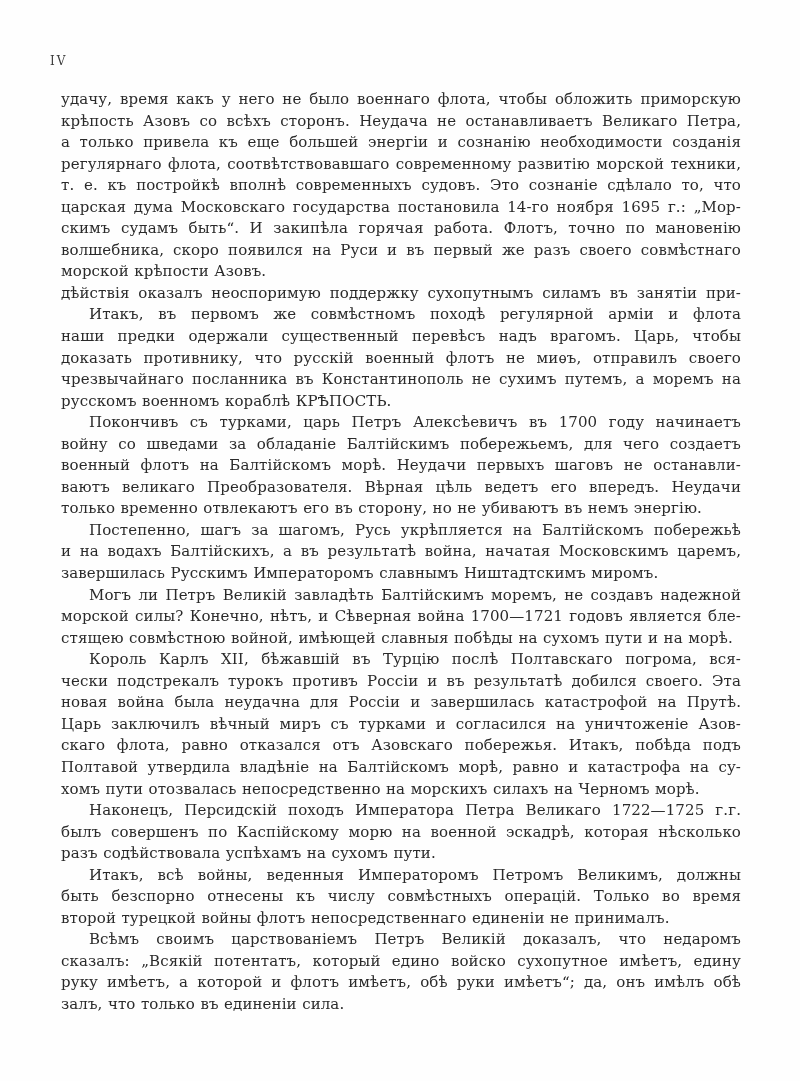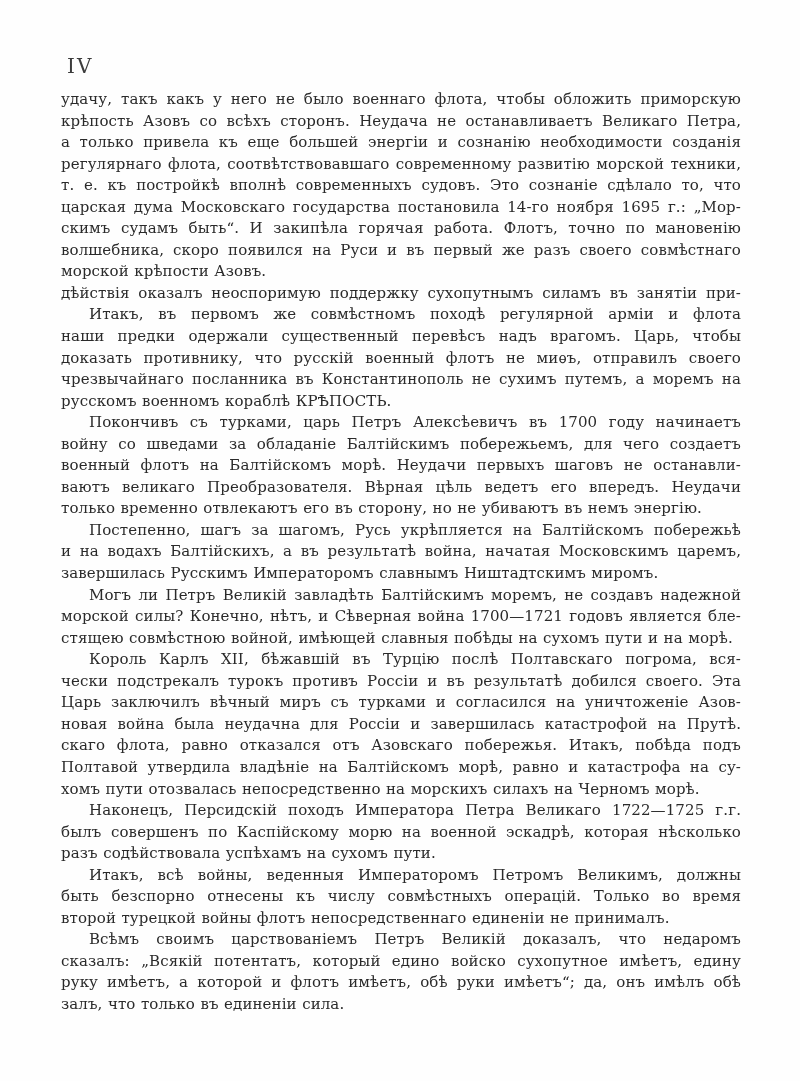--- a/index.html
+++ b/index.html
@@ -15,23 +15,23 @@
     font-family: "DejaVu Serif", serif;
     color: #2a2a2a;
   }
   .scan-page {
     position: absolute;
     inset: 0;
     background: #fefefe;
   }
   .page-number {
     position: absolute;
-    left: 67px;
+    left: 50px;
     top: 54px;
-    font-size: 20px;
+    font-size: 12px;
     letter-spacing: 2px;
     color: #3c3c3c;
   }
   .page-body {
     position: absolute;
     left: 61px;
     top: 89px;
     width: 680px;
   }
   .paragraph {
@@ -57,21 +57,21 @@
   }
 </style>
 </head>
 <body>
 
 <div class="scan-page">
   <div class="page-number">IV</div>
 
   <div class="page-body">
       <div class="paragraph">
-        <div class="line">удачу, такъ какъ у него не было  военнаго флота, чтобы обложить приморскую</div>
+        <div class="line">удачу, время какъ у него не было  военнаго флота, чтобы обложить приморскую</div>
         <div class="line">крѣпость Азовъ со всѣхъ сторонъ. Неудача не останавливаетъ Великаго Петра,</div>
         <div class="line">а только привела къ еще большей энергіи и сознанію необходимости созданія</div>
         <div class="line">регулярнаго флота, соотвѣтствовавшаго современному развитію морской техники,</div>
         <div class="line">т. е. къ постройкѣ вполнѣ современныхъ судовъ. Это сознаніе сдѣлало то, что</div>
         <div class="line">царская дума Московскаго государства постановила 14-го ноября 1695 г.: „Мор-</div>
         <div class="line">скимъ судамъ быть“. И закипѣла горячая работа. Флотъ, точно по мановенію</div>
         <div class="line">волшебника, скоро появился на Руси и въ первый же разъ своего совмѣстнаго</div>
         <div class="line last">морской крѣпости Азовъ.</div>
         <div class="line">дѣйствія оказалъ неоспоримую поддержку сухопутнымъ силамъ въ занятіи при-</div>
       </div>
@@ -95,22 +95,22 @@
         <div class="line last">завершилась Русскимъ Императоромъ славнымъ Ништадтскимъ миромъ.</div>
       </div>
       <div class="paragraph">
         <div class="line indent">Могъ ли Петръ Великій завладѣть Балтійскимъ моремъ, не создавъ надежной</div>
         <div class="line">морской силы? Конечно, нѣтъ, и Сѣверная война 1700—1721 годовъ является бле-</div>
         <div class="line last">стящею совмѣстною войной, имѣющей славныя побѣды на сухомъ пути и на морѣ.</div>
       </div>
       <div class="paragraph">
         <div class="line indent">Король Карлъ XII, бѣжавшій въ Турцію послѣ Полтавскаго погрома, вся-</div>
         <div class="line">чески подстрекалъ турокъ противъ Россіи и въ результатѣ добился своего. Эта</div>
+        <div class="line">новая война была неудачна для Россіи и завершилась катастрофой на Прутѣ.</div>
         <div class="line">Царь заключилъ вѣчный миръ съ турками и согласился на уничтоженіе Азов-</div>
-        <div class="line">новая война была неудачна для Россіи и завершилась катастрофой на Прутѣ.</div>
         <div class="line">скаго флота, равно отказался отъ Азовскаго побережья. Итакъ, побѣда подъ</div>
         <div class="line">Полтавой утвердила владѣніе на Балтійскомъ морѣ, равно и катастрофа на су-</div>
         <div class="line last">хомъ пути отозвалась непосредственно на морскихъ силахъ на Черномъ морѣ.</div>
       </div>
       <div class="paragraph">
         <div class="line indent">Наконецъ, Персидскій походъ Императора Петра Великаго 1722—1725 г.г.</div>
         <div class="line">былъ совершенъ по Каспійскому морю на военной эскадрѣ, которая нѣсколько</div>
         <div class="line last">разъ содѣйствовала успѣхамъ на сухомъ пути.</div>
       </div>
       <div class="paragraph">

